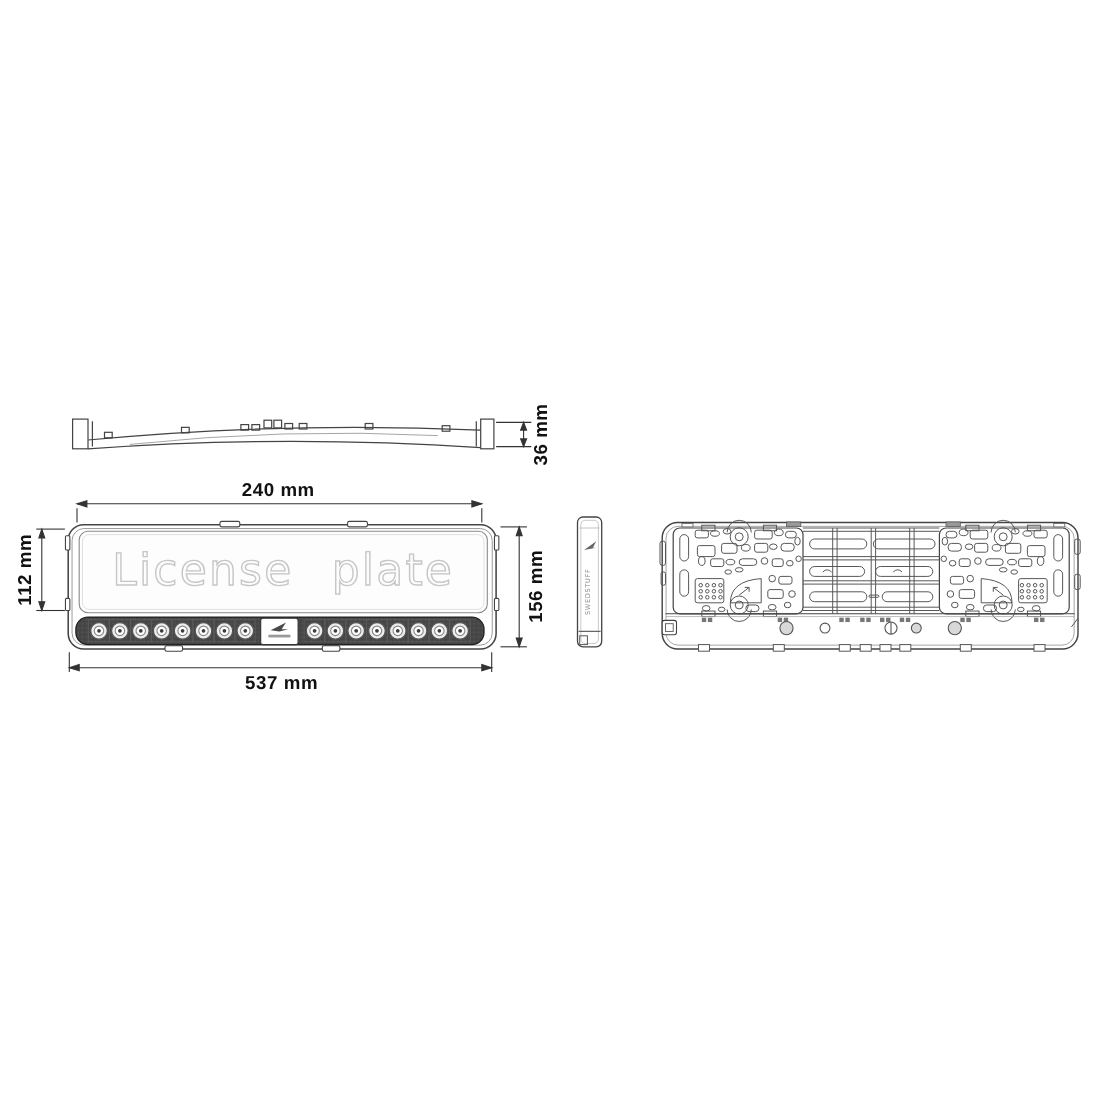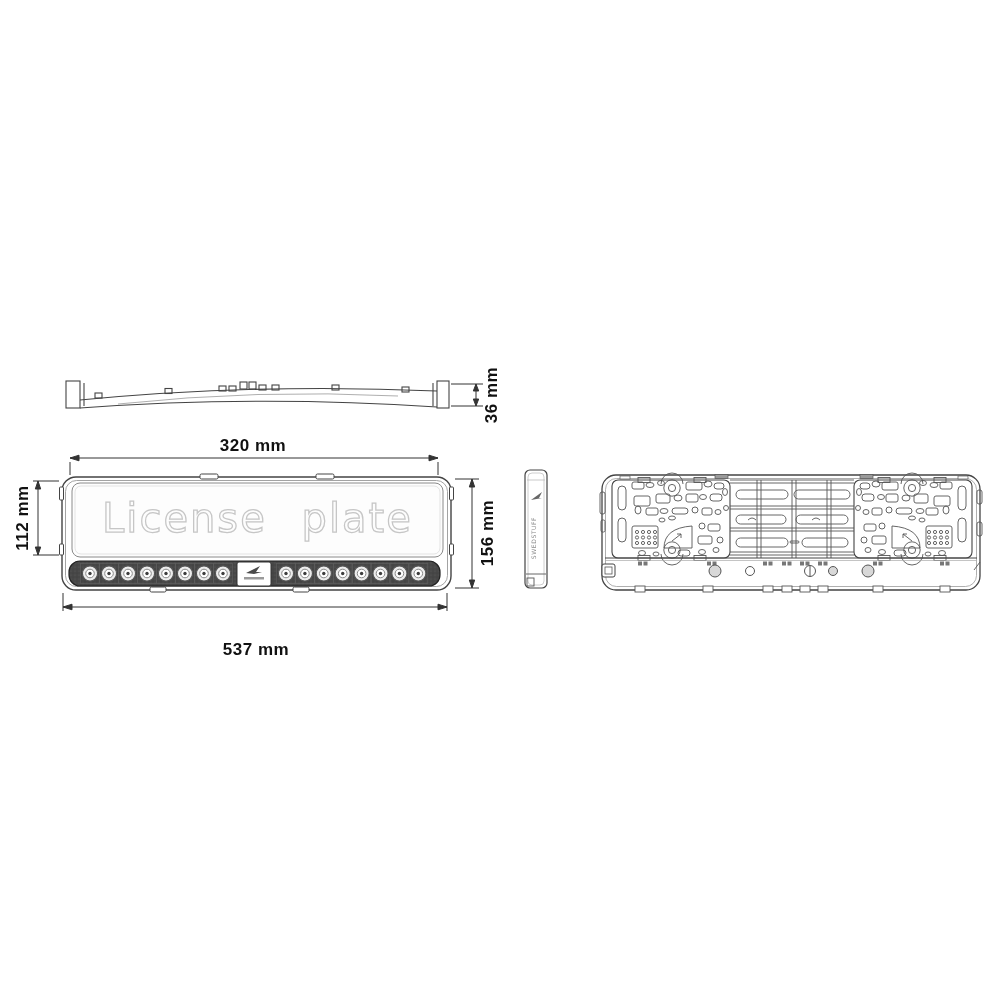--- a/index.html
+++ b/index.html
@@ -347,19 +347,19 @@
         <line x1="455" y1="588" x2="479" y2="588"></line>
 
       <line x1="63" y1="607" x2="447" y2="607"></line>
       <polygon points="63,607 72,604.2 72,609.8"></polygon>
         <polygon points="447,607 438,604.2 438,609.8"></polygon>
       <line x1="63" y1="593" x2="63" y2="611"></line>
         <line x1="447" y1="593" x2="447" y2="611"></line>
     </g>
   </svg>
 
-  <div class="dim-label" style="left:253px;top:446px">320 mm</div>
+  <div class="dim-label" style="left:253px;top:446px">240 mm</div>
   <div class="dim-label vert" style="left:492px;top:395px">36 mm</div>
   <div class="dim-label vert" style="left:23px;top:518px">112 mm</div>
   <div class="dim-label vert" style="left:488px;top:533px">156 mm</div>
-  <div class="dim-label" style="left:256px;top:650px">537 mm</div>
+  <div class="dim-label" style="left:256px;top:621px">537 mm</div>
 
 </div>
 
 </body></html>

